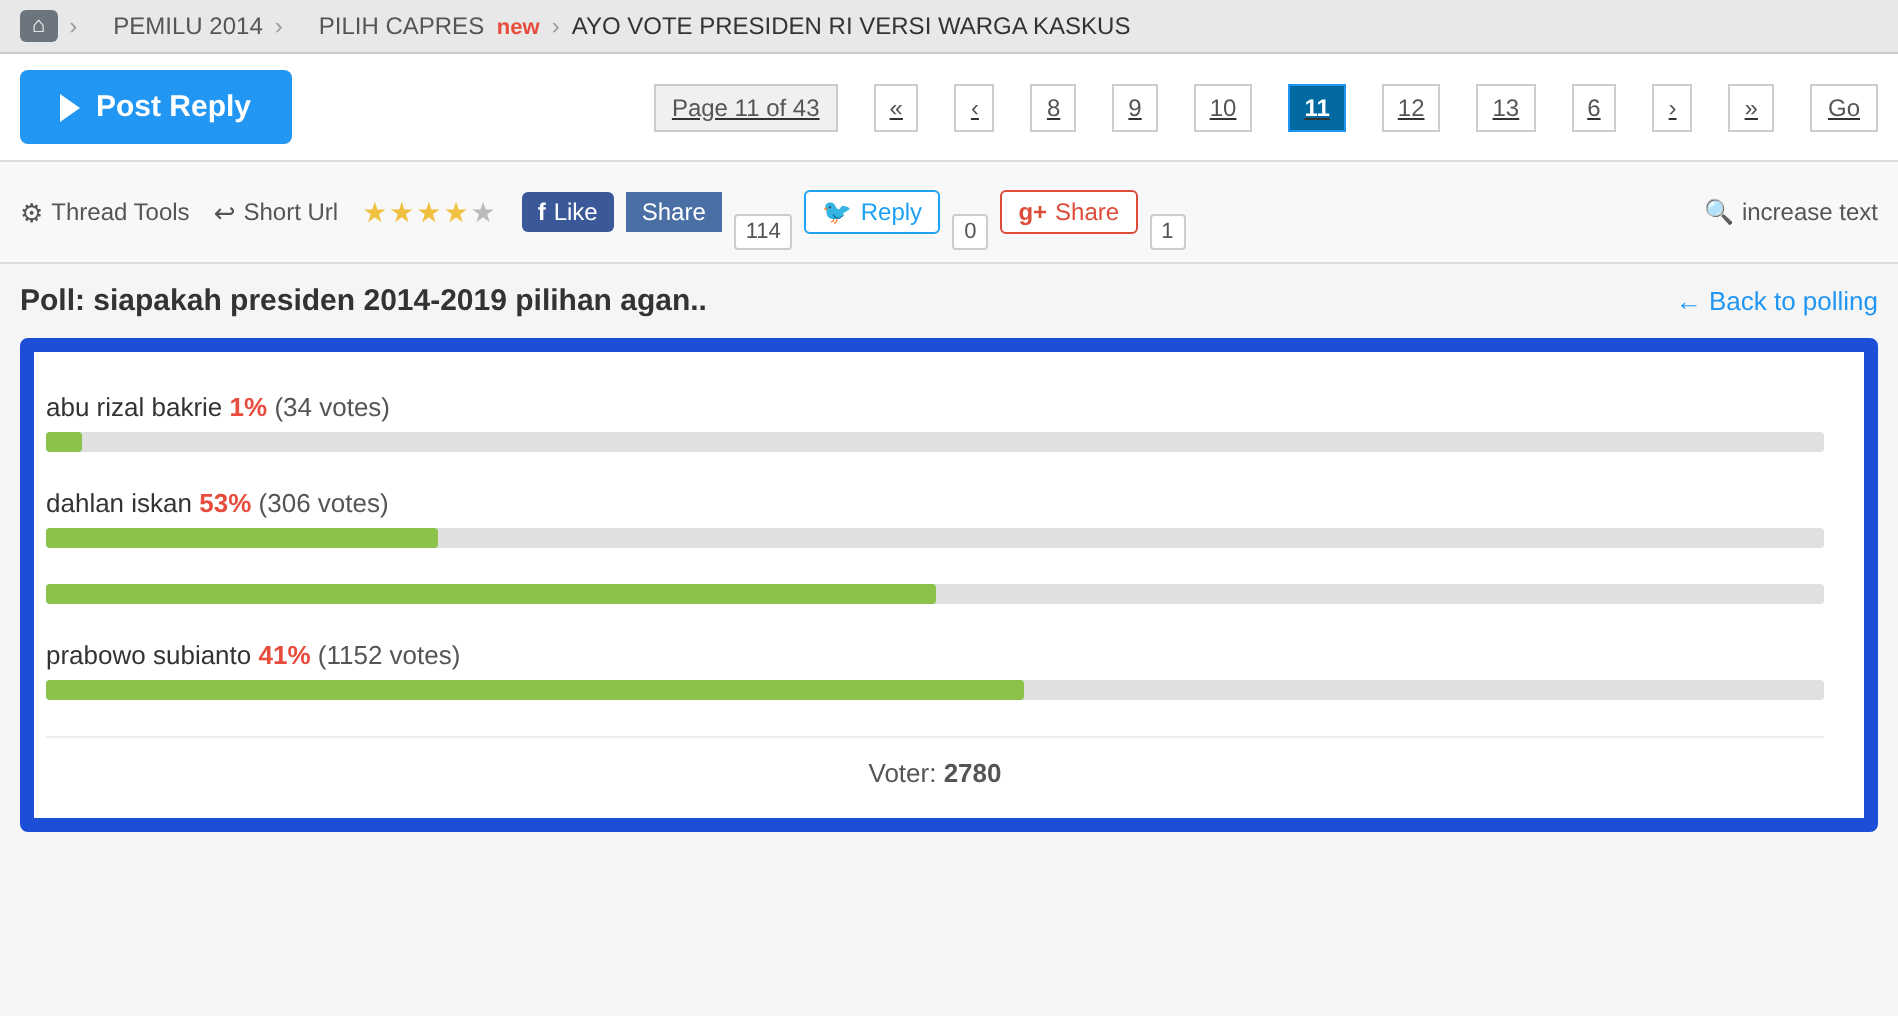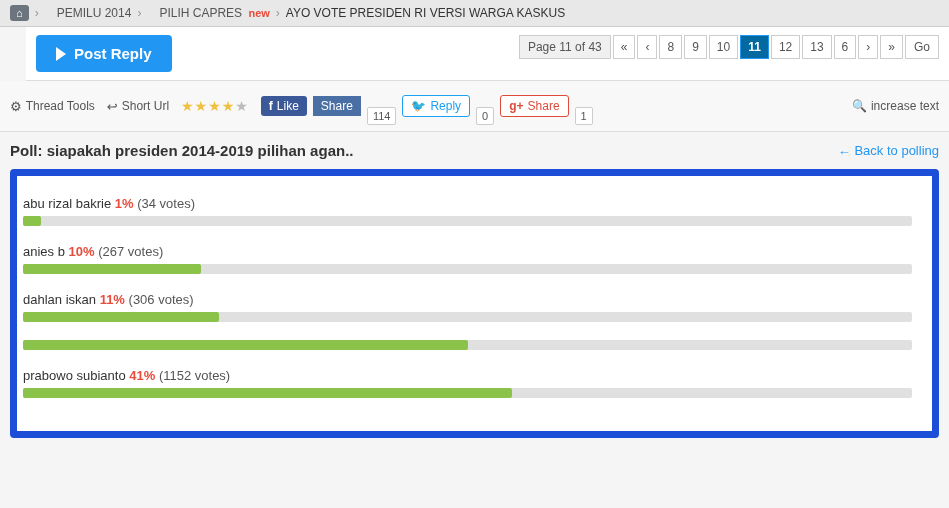--- a/index.html
+++ b/index.html
@@ -31,23 +31,22 @@
       font-weight: bold;
     }
     .breadcrumb-active { color: #333; font-weight: normal; }
 
     
     .toolbar {
       background: white;
       border-bottom: 1px solid #ddd;
       padding: 8px 10px;
       display: flex;
-      align-items: flex-start;
+      align-items: center;
       justify-content: space-between;
-      margin-left: 26px;
     }
     .post-reply-btn {
       background: #2196F3;
       color: white;
       border: none;
       padding: 10px 20px;
       font-size: 15px;
       font-weight: bold;
       border-radius: 4px;
       cursor: pointer;
@@ -58,22 +57,23 @@
     .post-reply-btn .arrow-icon {
       width: 0; height: 0;
       border-top: 7px solid transparent;
       border-bottom: 7px solid transparent;
       border-left: 10px solid white;
       display: inline-block;
     }
     .pagination {
       display: flex;
       align-items: center;
-      gap: 2px;
+      gap: 18px;
       font-size: 13px;
+      text-decoration: underline;
     }
     .page-label {
       padding: 4px 8px;
       background: #f0f0f0;
       border: 1px solid #ccc;
       color: #555;
       font-size: 12px;
     }
     .page-btn {
       padding: 4px 7px;
@@ -333,30 +333,21 @@
       <div class="poll-item-label">
         abu rizal bakrie <span class="poll-pct">1%</span>
         <span class="poll-votes">(34 votes)</span>
       </div>
       <div class="bar-bg">
         <div class="bar-fill" style="width:2%"></div>
       </div>
     </div>
         <div class="poll-item">
       <div class="poll-item-label">
-        anies b <span class="poll-pct">10%</span>
-        <span class="poll-votes">(267 votes)</span>
-      </div>
-      <div class="bar-bg">
-        <div class="bar-fill" style="width:20%"></div>
-      </div>
-    </div>
-        <div class="poll-item">
-      <div class="poll-item-label">
-        dahlan iskan <span class="poll-pct">11%</span>
+        dahlan iskan <span class="poll-pct">53%</span>
         <span class="poll-votes">(306 votes)</span>
       </div>
       <div class="bar-bg">
         <div class="bar-fill" style="width:22%"></div>
       </div>
     </div>
         <div class="poll-item">
       <div class="bar-bg">
         <div class="bar-fill" style="width:50%"></div>
       </div>
@@ -364,14 +355,18 @@
         <div class="poll-item">
       <div class="poll-item-label">
         prabowo subianto <span class="poll-pct">41%</span>
         <span class="poll-votes">(1152 votes)</span>
       </div>
       <div class="bar-bg">
         <div class="bar-fill" style="width:55%"></div>
       </div>
     </div>
       </div>
+    <div class="voter-line">
+      <span>Voter:</span>
+      <span class="voter-count">2780</span>
+    </div>
   </div>
 </div>
 
 </body></html>

